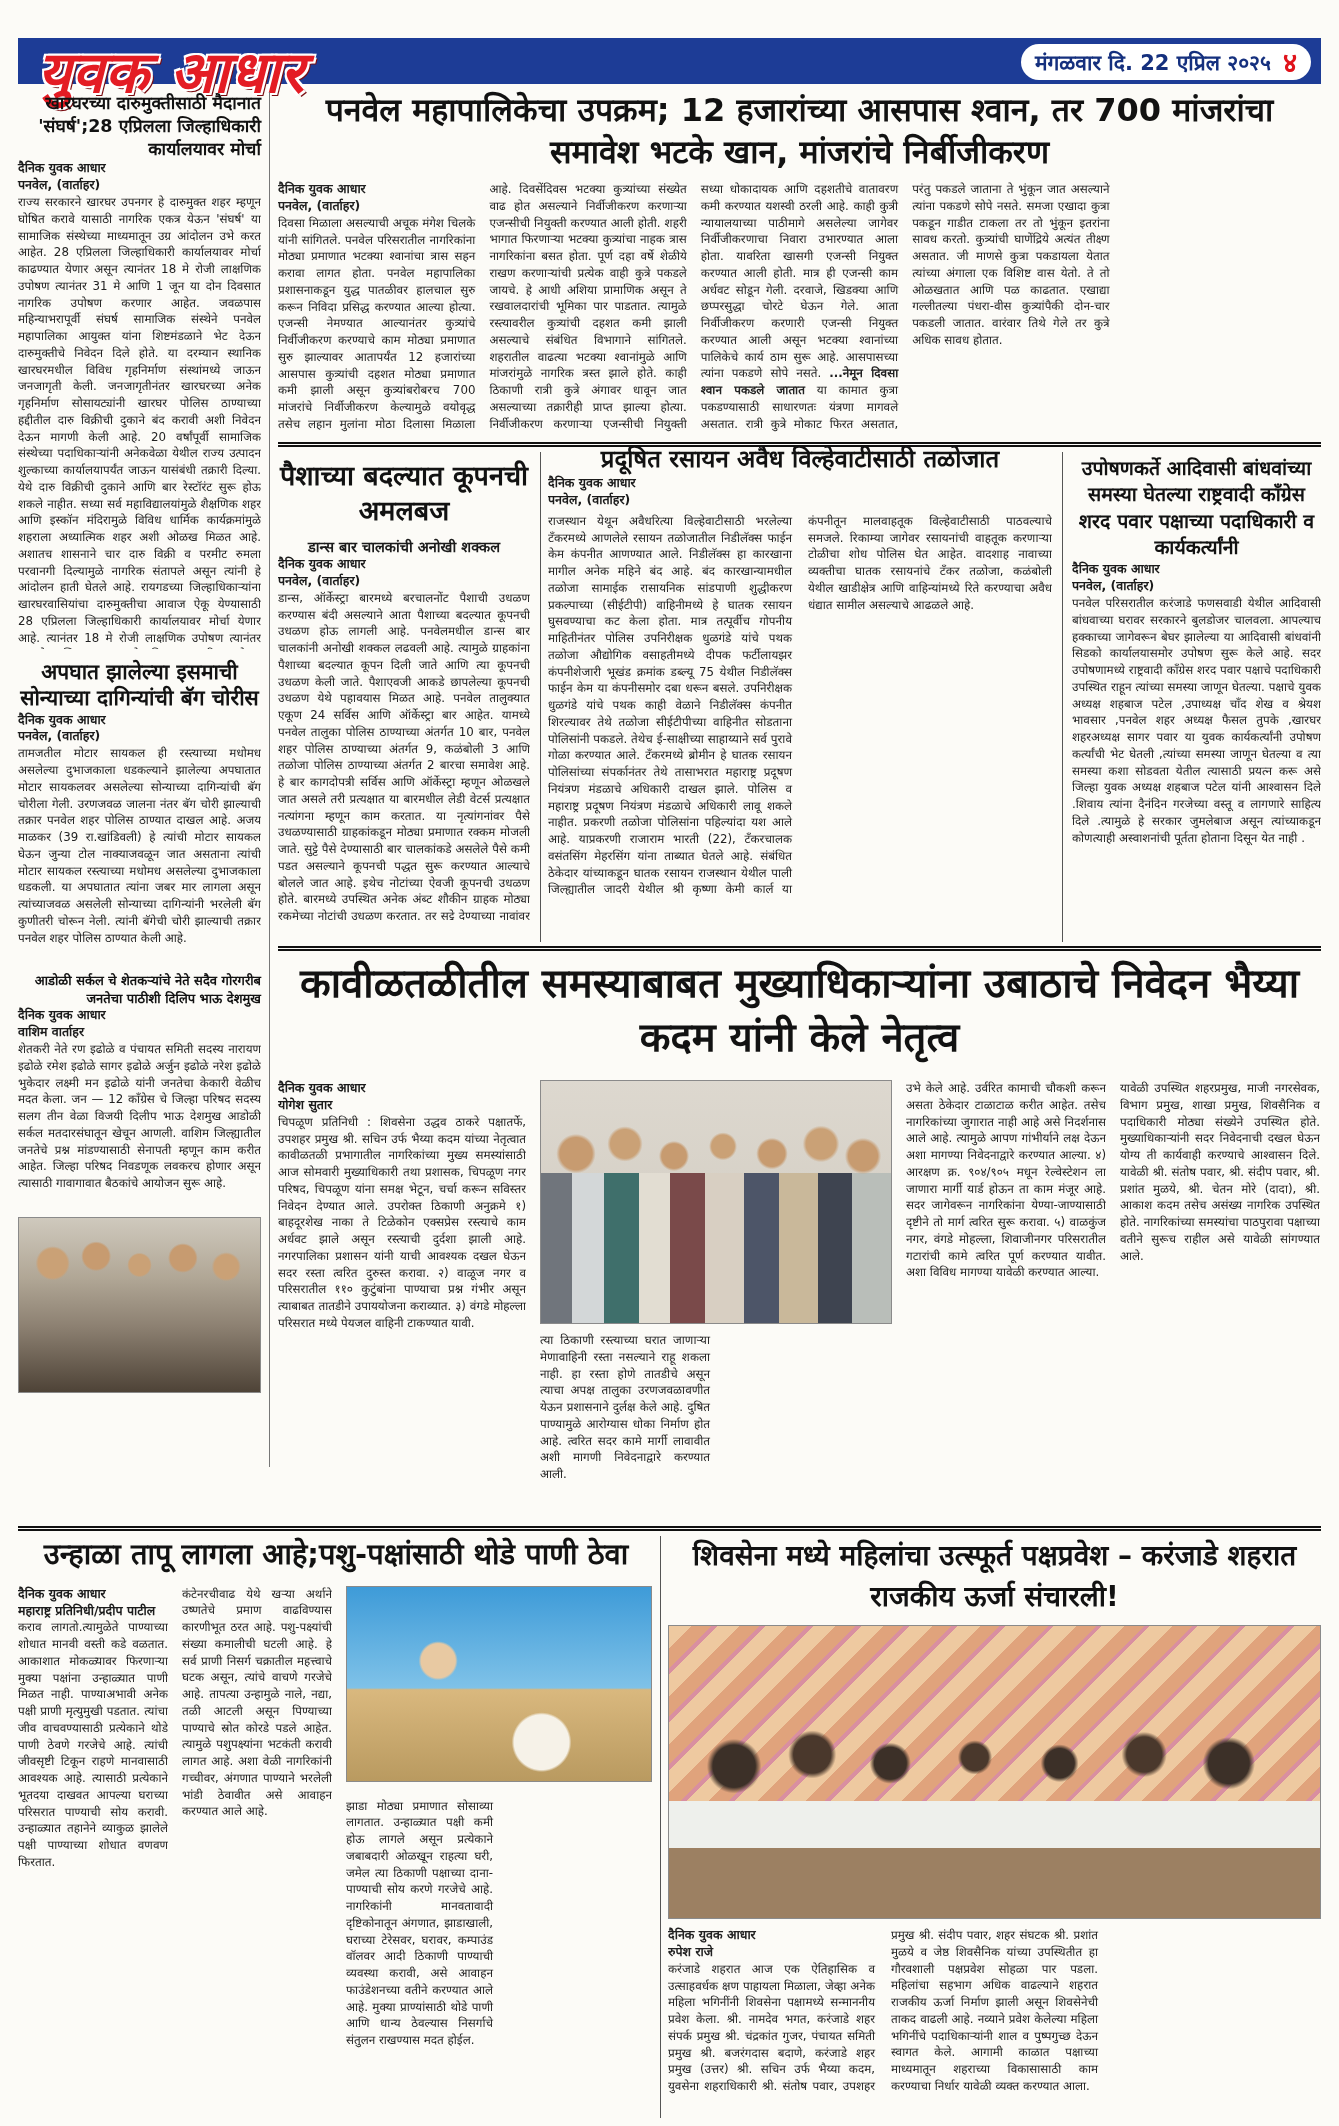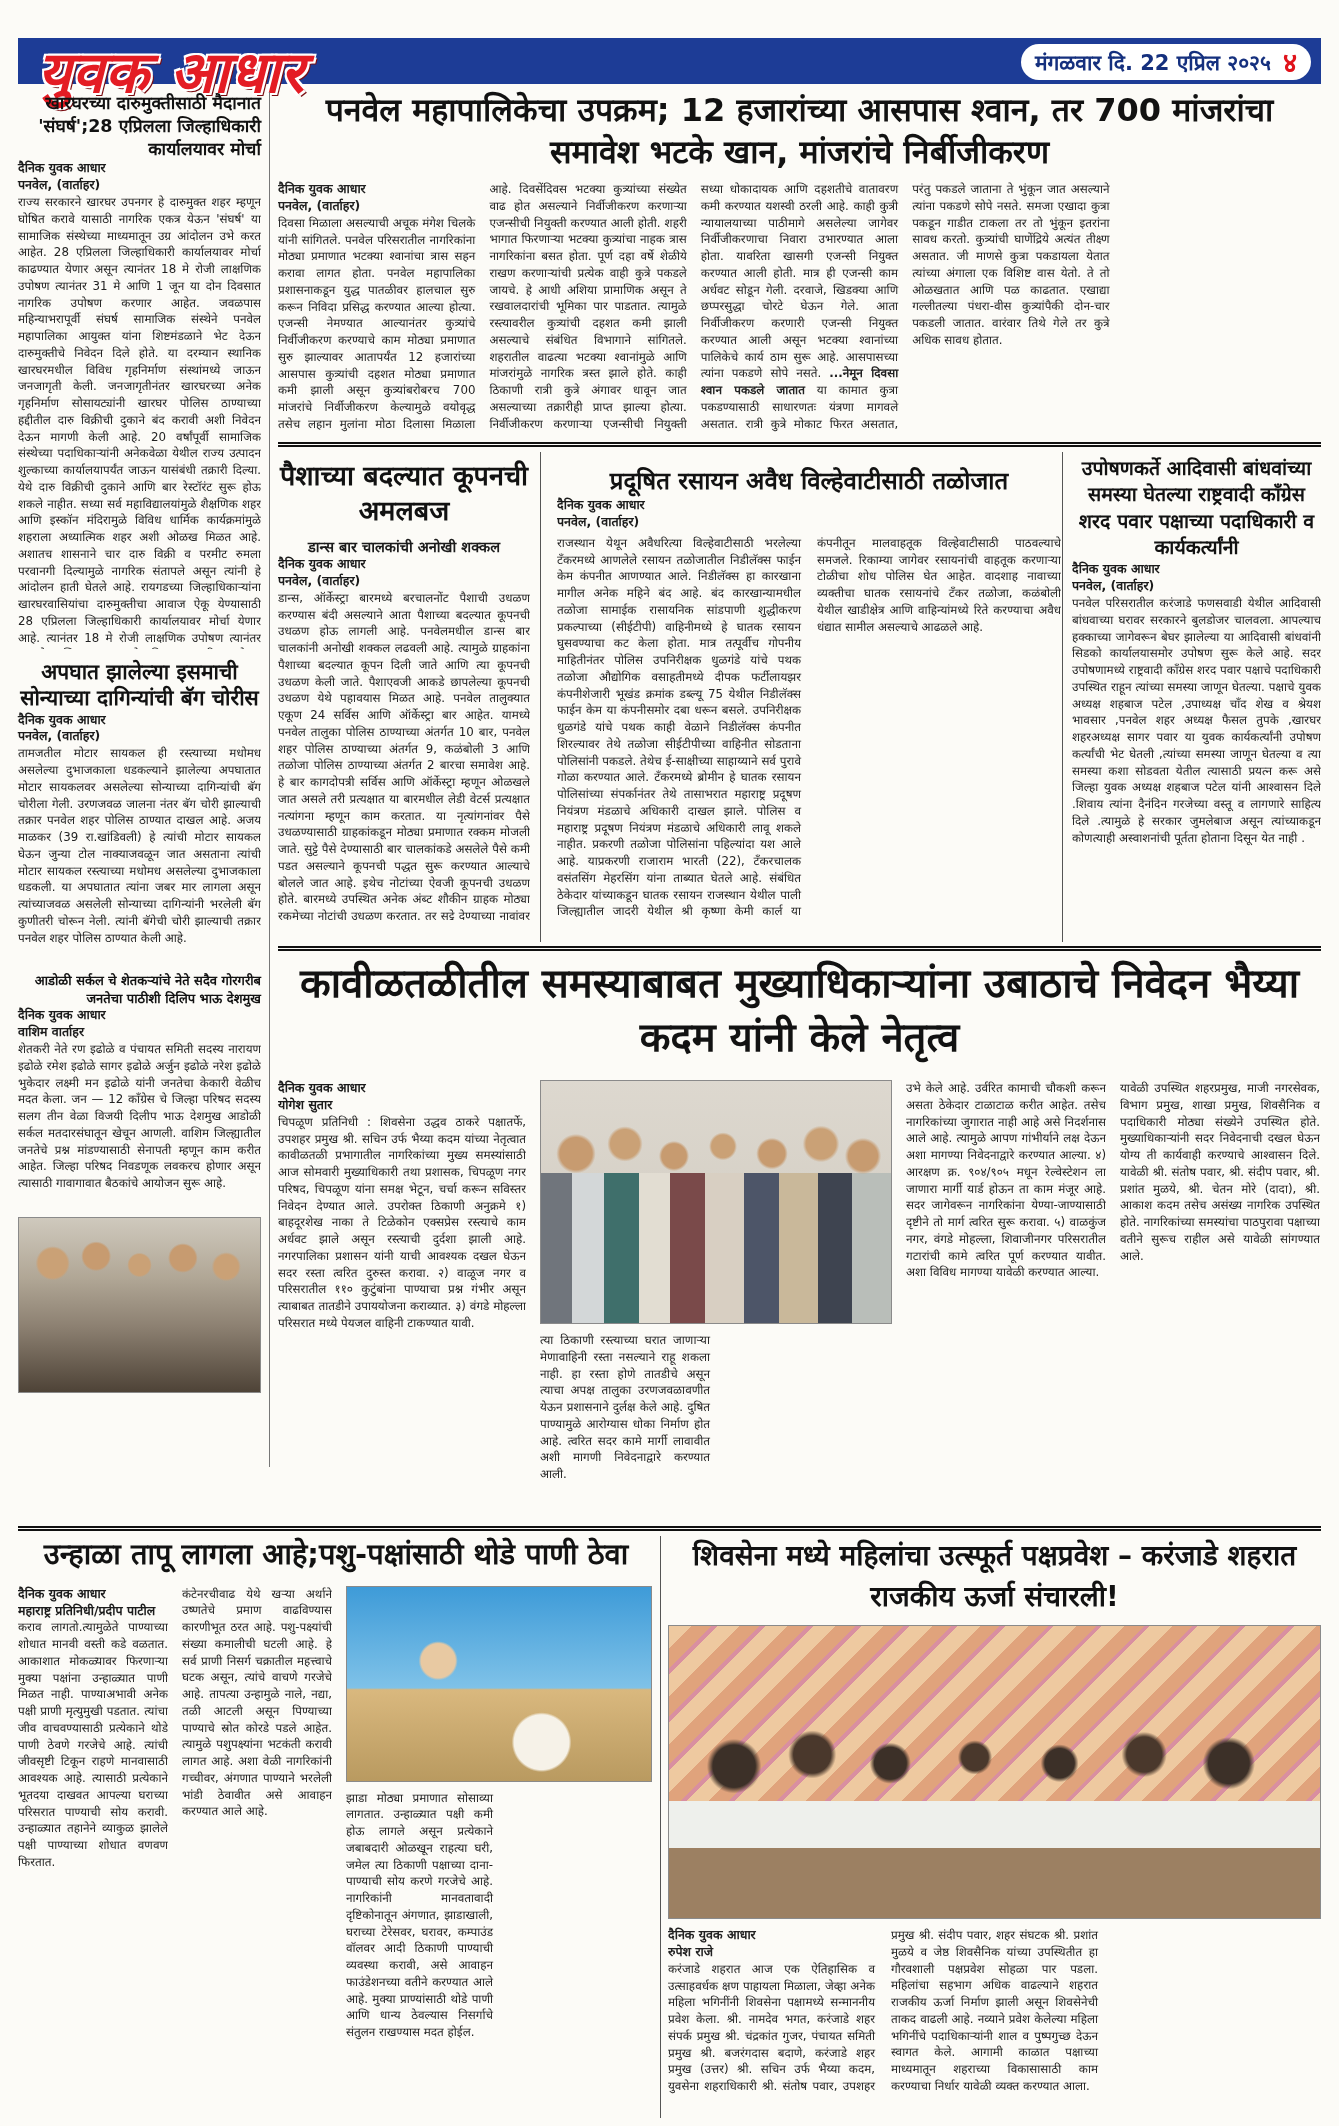--- a/index.html
+++ b/index.html
@@ -32,21 +32,21 @@
   .accident-hl { font-size:21px; line-height:1.25; margin-top:10px; }
   .adoli-hl { font-size:13px; line-height:1.35; margin-top:17px;text-align:right; }
   
   .dogs { position:absolute; left:278px; top:90px; width:1043px; }
   .dogs-hl { font-size:32px; line-height:1.3; }
   .dogs-body { margin-top:8px; height:252px; column-count:5; column-gap:14px; }
   
   .coupon { position:absolute; left:278px; top:452px; width:252px; height:492px; overflow:hidden; }
   .coupon-hl { font-size:27px; line-height:1.3; margin-top:6px; }
   .coupon-sub { font-size:14.5px; font-weight:900; text-align:center; margin-top:8px; }
-  .chemical { position:absolute; left:548px; top:466px; width:504px; height:492px; overflow:hidden;margin-left:9px; }
+  .chemical { position:absolute; left:548px; top:444px; width:504px; height:492px; overflow:hidden; }
   .chemical-hl { font-size:24px; line-height:1.3; }
   .chemical-body { margin-top:4px; height:392px; column-count:2; column-gap:16px; }
   .tribal { position:absolute; left:1072px; top:452px; width:249px; height:492px; overflow:hidden; }
   .tribal-hl { font-size:19.5px; line-height:1.35; margin-top:4px;text-align:center; }
   
   .kavil { position:absolute; left:278px; top:956px; width:1043px; height:566px; overflow:hidden; }
   .kavil-hl { font-size:40px; line-height:1.35; }
   .kavil-row { display:flex; gap:14px; margin-top:16px; }
   .kavil-colA { width:248px; height:420px; overflow:hidden; }
   .kavil-mid { width:352px; }
@@ -88,21 +88,21 @@
       radial-gradient(circle at 73% 44%, #4a382c 0 3.5%, transparent 4.5%),
       radial-gradient(circle at 86% 47%, #3c3028 0 3.5%, transparent 4.5%),
       linear-gradient(180deg, rgba(0,0,0,0) 0 60%, #eef0ec 60% 76%, #9c8062 76% 100%),
       repeating-linear-gradient(135deg,#eec9a0 0 16px,#e0a37c 16px 30px,#d98fa0 30px 34px); }
   
   .summer { position:absolute; left:18px; top:1536px; width:636px; height:582px; overflow:hidden; }
   .summer-hl { font-size:29px; line-height:1.3; }
   .summer-row { display:flex; gap:14px; margin-top:12px; }
   .summer-c1, .summer-c2 { width:150px; height:500px; overflow:hidden; }
   .summer-right { width:306px; }
-  .summer-c34 { margin-top:8px; height:292px; column-count:2; column-gap:12px; }
+  .summer-c34 { margin-top:16px; height:292px; column-count:2; column-gap:12px; }
   .shivsena { position:absolute; left:668px; top:1536px; width:653px; height:582px; overflow:hidden; }
   .shiv-hl { font-size:28px; line-height:1.45; }
   .shiv-body { margin-top:8px; height:184px; column-count:3; column-gap:16px; }
 </style>
 </head>
 <body>
 
 <div class="page">
 
   <div class="header-bar"></div>

